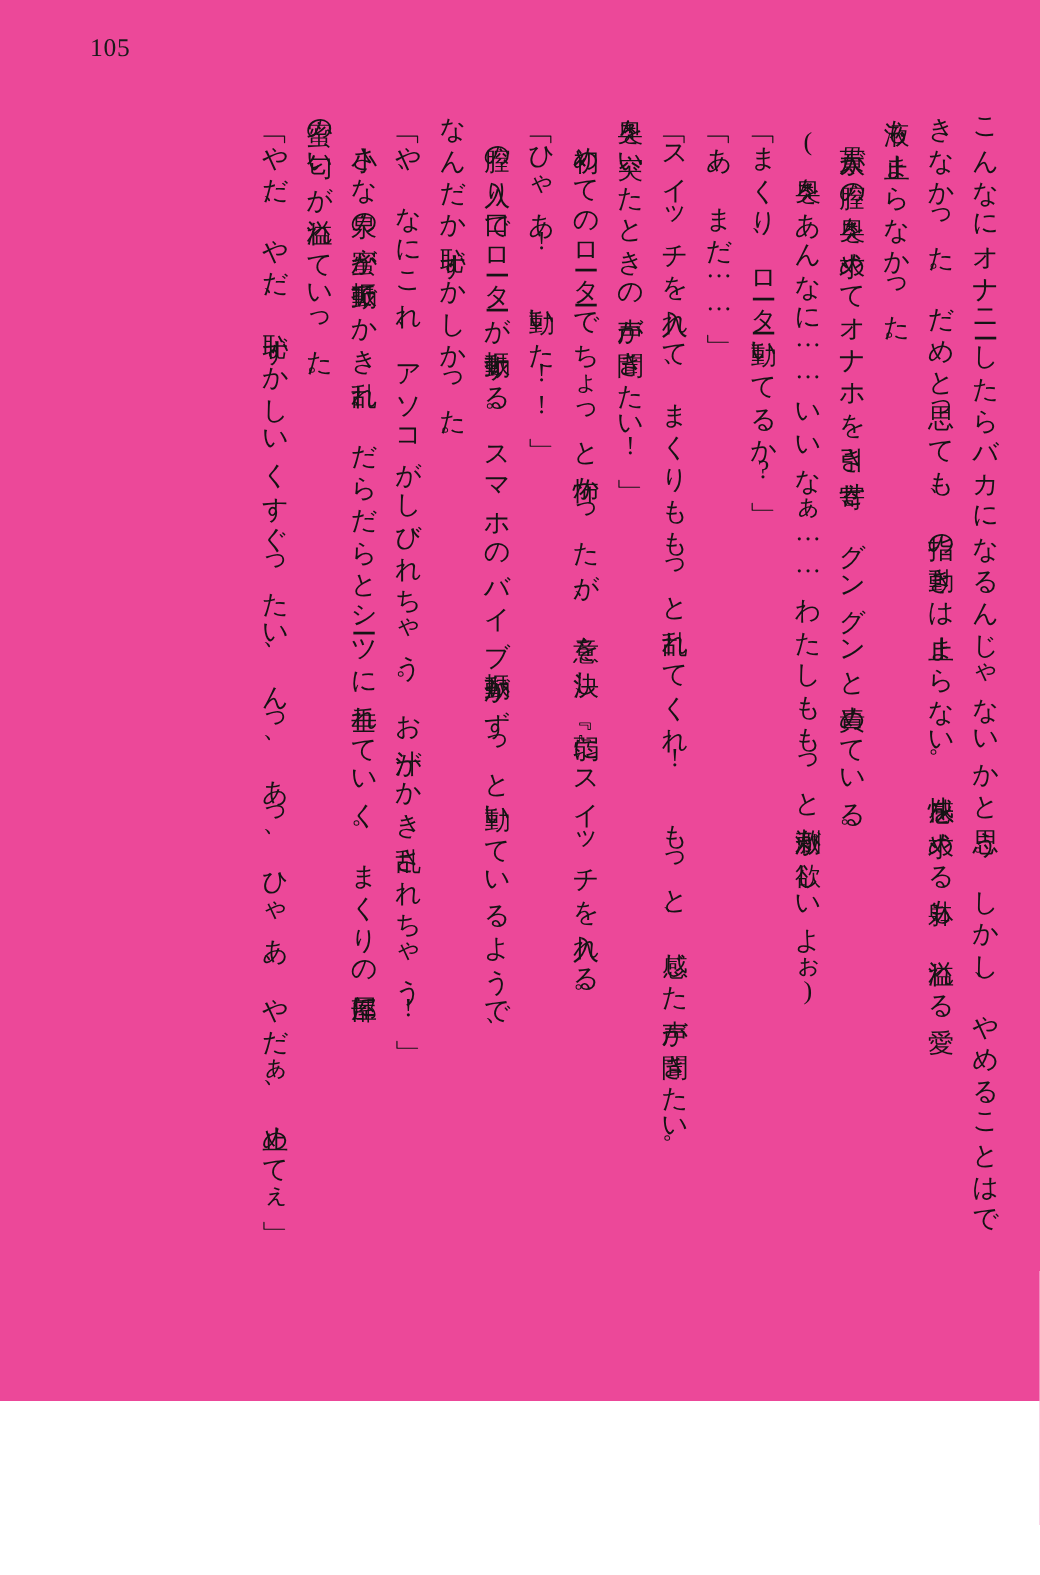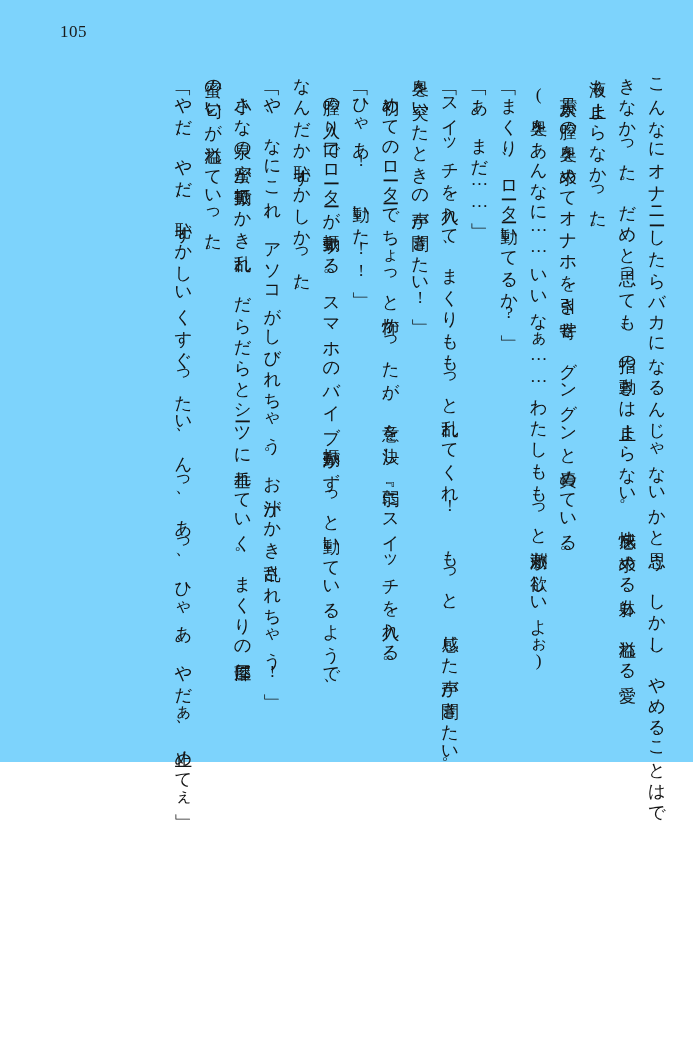--- a/index.html
+++ b/index.html
@@ -10,22 +10,22 @@
   body {
     width: 693px;
     height: 1050px;
     overflow: hidden;
     font-family: "Liberation Serif", "DejaVu Serif", serif;
     color: #111111;
   }
   .page {
     position: relative;
     width: 693px;
-    height: 762px;
-    background: #7dd3fc;
+    height: 934px;
+    background: #ec4899;
     box-sizing: border-box;
   }
   .page-number {
     position: absolute;
     top: 22px;
     left: 60px;
     font-size: 17px;
     letter-spacing: 0.5px;
     color: #1a1a1a;
     font-family: "Liberation Serif", "DejaVu Serif", serif;

